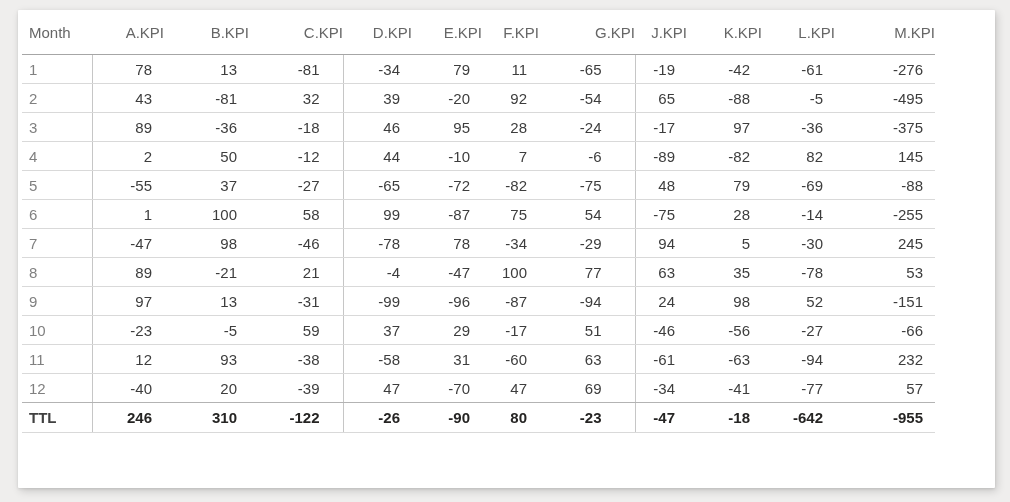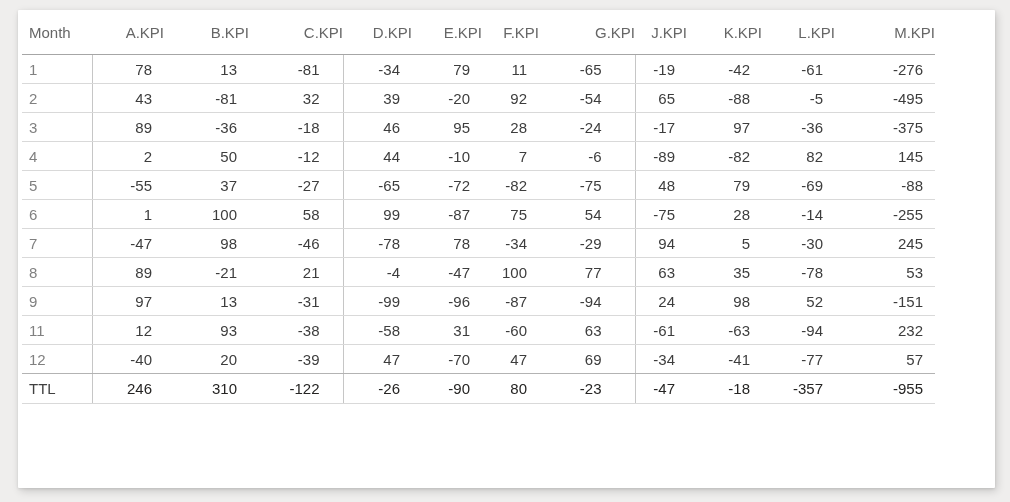--- a/index.html
+++ b/index.html
@@ -43,21 +43,21 @@
     border-bottom: 1px solid #d9d9d9;
     vertical-align: middle;
     white-space: nowrap;
     overflow: hidden;
   }
   td.month { text-align: left; padding: 0 0 0 7px; color: #808080; }
   td.vline { border-right: 1px solid #c6c6c6; }
   td.pad-c { padding-right: 23px; }
   td.pad-g { padding-right: 33px; }
   tr.last-data td { border-bottom-color: #b3b3b3; }
-  tfoot td { font-weight: normal; color: #252423; height: 29px; }
+  tfoot td { font-weight: bold; color: #252423; height: 29px; }
   tfoot td.month { color: #404040; }
 </style>
 </head>
 <body>
 
 <div class="card">
   <table>
       <colgroup>
         <col style="width: 70px;">
         <col style="width: 72px;">
@@ -209,20 +209,34 @@
           <td>-99</td>
           <td>-96</td>
           <td>-87</td>
           <td class="vline pad-g">-94</td>
           <td>24</td>
           <td>98</td>
           <td>52</td>
           <td>-151</td>
         </tr>
         <tr>
+          <td class="month vline">10</td>
+          <td>-23</td>
+          <td>-5</td>
+          <td class="vline pad-c">59</td>
+          <td>37</td>
+          <td>29</td>
+          <td>-17</td>
+          <td class="vline pad-g">51</td>
+          <td>-46</td>
+          <td>-56</td>
+          <td>-27</td>
+          <td>-66</td>
+        </tr>
+        <tr>
           <td class="month vline">11</td>
           <td>12</td>
           <td>93</td>
           <td class="vline pad-c">-38</td>
           <td>-58</td>
           <td>31</td>
           <td>-60</td>
           <td class="vline pad-g">63</td>
           <td>-61</td>
           <td>-63</td>
@@ -249,18 +263,18 @@
           <td class="month vline">TTL</td>
           <td>246</td>
           <td>310</td>
           <td class="vline pad-c">-122</td>
           <td>-26</td>
           <td>-90</td>
           <td>80</td>
           <td class="vline pad-g">-23</td>
           <td>-47</td>
           <td>-18</td>
-          <td>-357</td>
+          <td>-642</td>
           <td>-955</td>
         </tr>
     </tfoot>
   </table>
 </div>
 
 </body></html>

